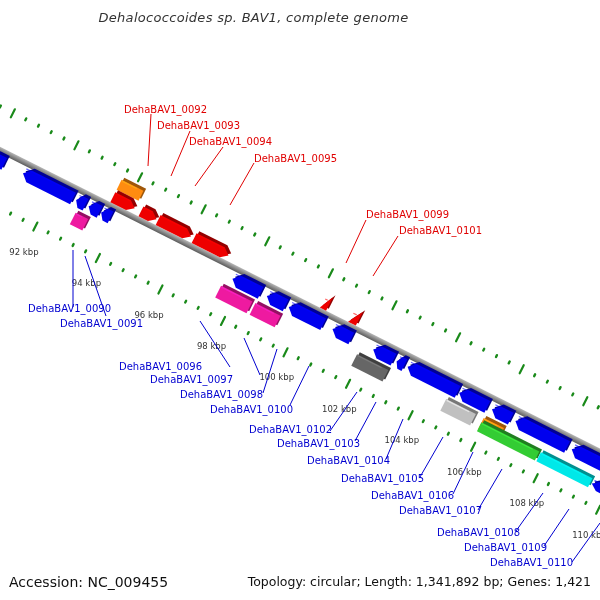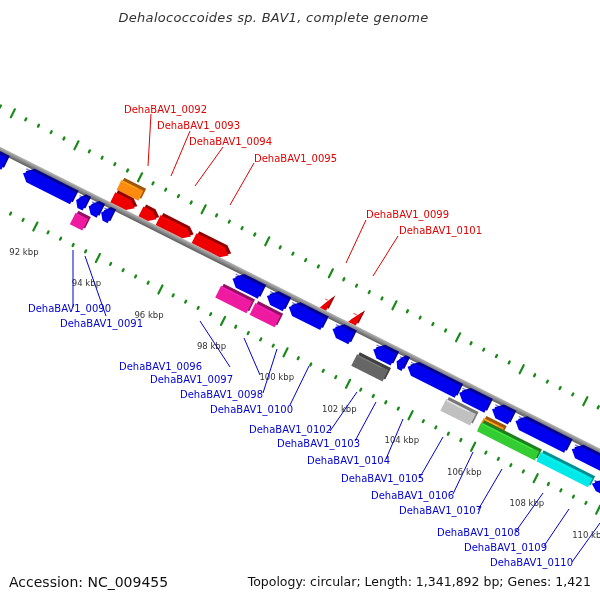--- a/index.html
+++ b/index.html
@@ -1,17 +1,17 @@
 <!DOCTYPE html>
 <html><head>
 <meta charset="utf-8">
 <style>
   html, body { margin:0; padding:0; background:#ffffff; }
   body { width:600px; height:600px; overflow:hidden; position:relative; font-family:"DejaVu Sans", sans-serif; }
-  #title { position:absolute; top:10px; left:0; width:507px; text-align:center; font-style:italic; font-size:13px; color:#333; letter-spacing:0.3px;margin-left:20px; }
+  #title { position:absolute; top:10px; left:0; width:507px; text-align:center; font-style:italic; font-size:13px; color:#333; letter-spacing:0.3px; }
   #footer-left { position:absolute; left:9px; top:574px; font-size:14px; color:#111; }
   #footer-right { position:absolute; right:9px; top:574px; font-size:12.5px; color:#111; }
   svg#map { position:absolute; left:0; top:0; }
   .gene-label { font-family:"DejaVu Sans", sans-serif; font-size:10px; }
   .kbp-label { font-family:"DejaVu Sans", sans-serif; font-size:8.5px; fill:#333; }
 </style>
 </head>
 <body>
 
 <div id="title">Dehalococcoides sp. BAV1, complete genome</div>

